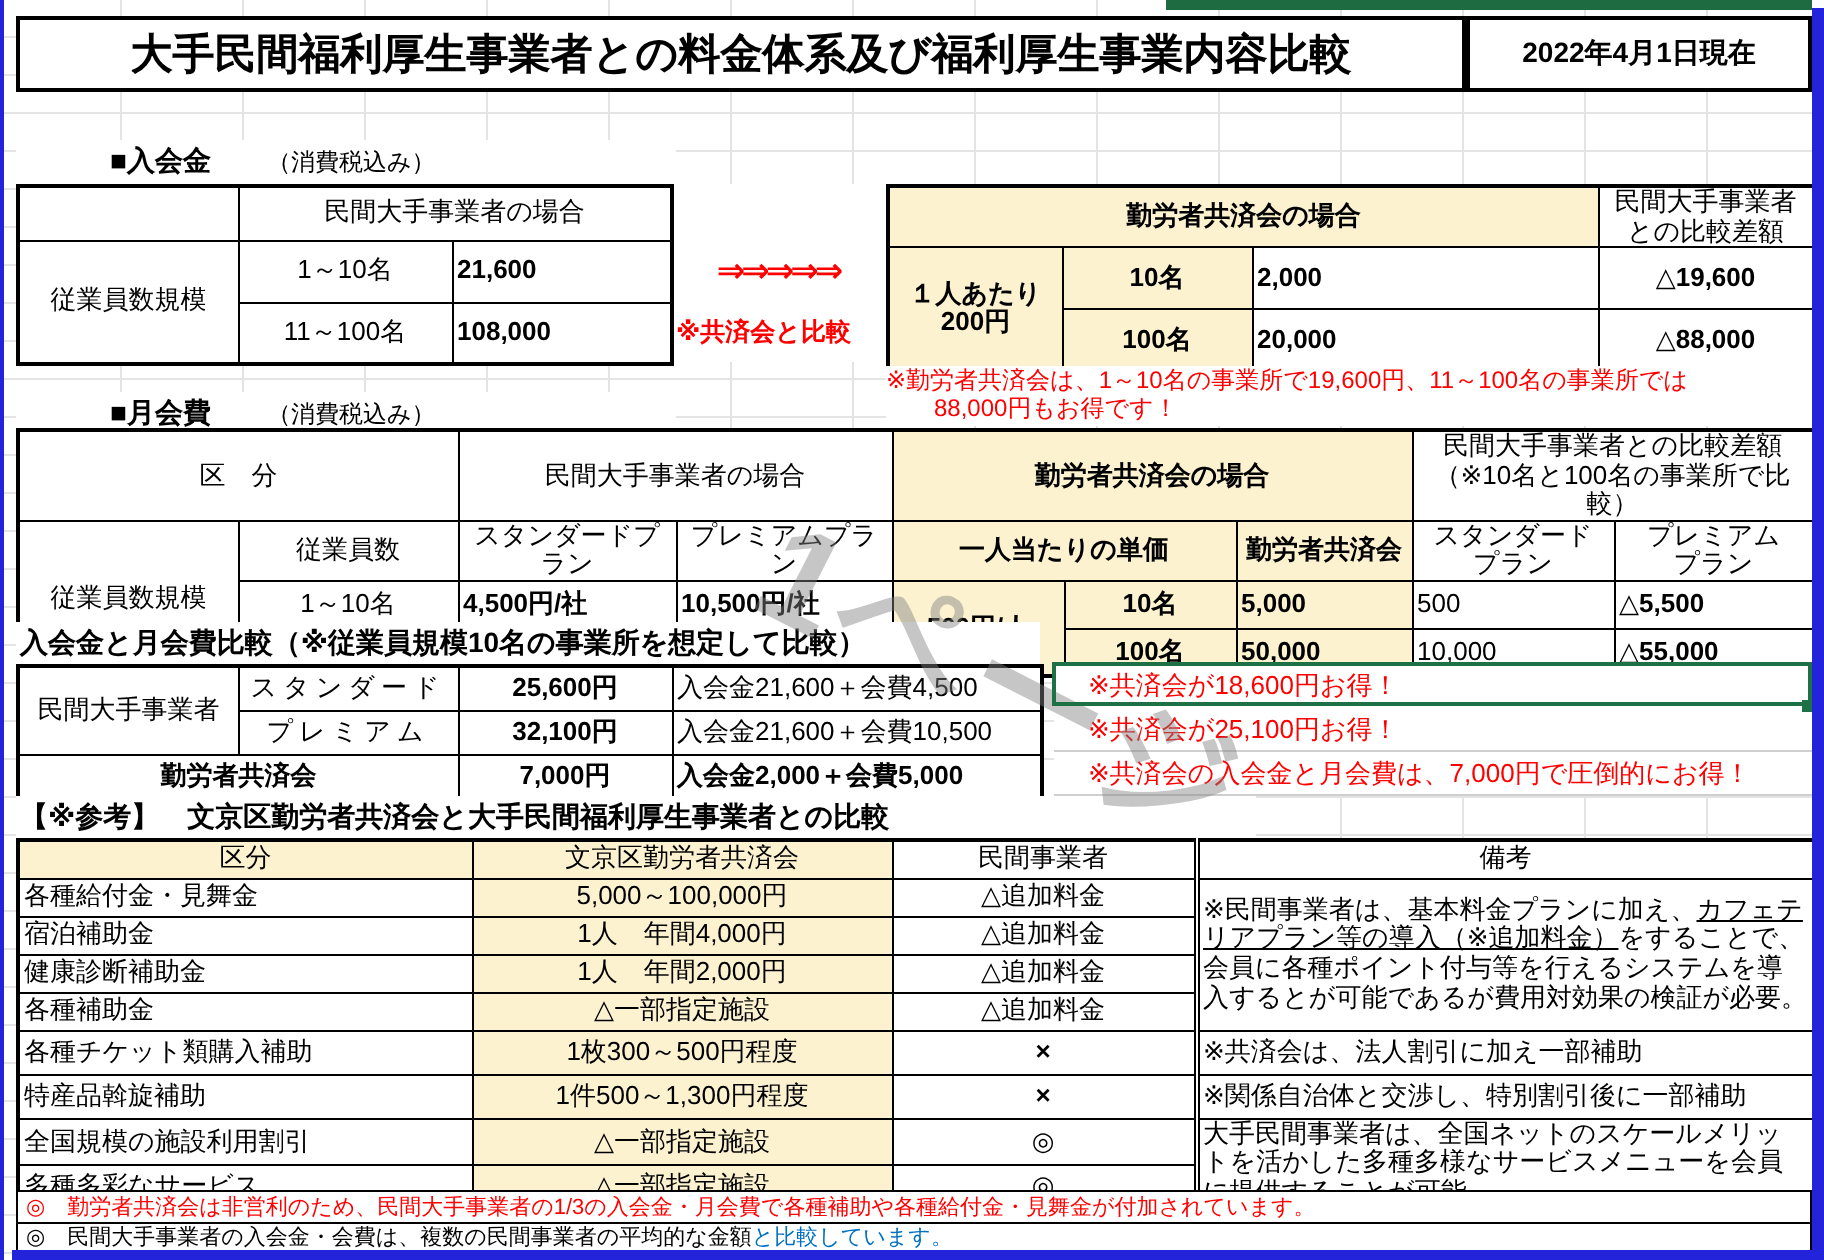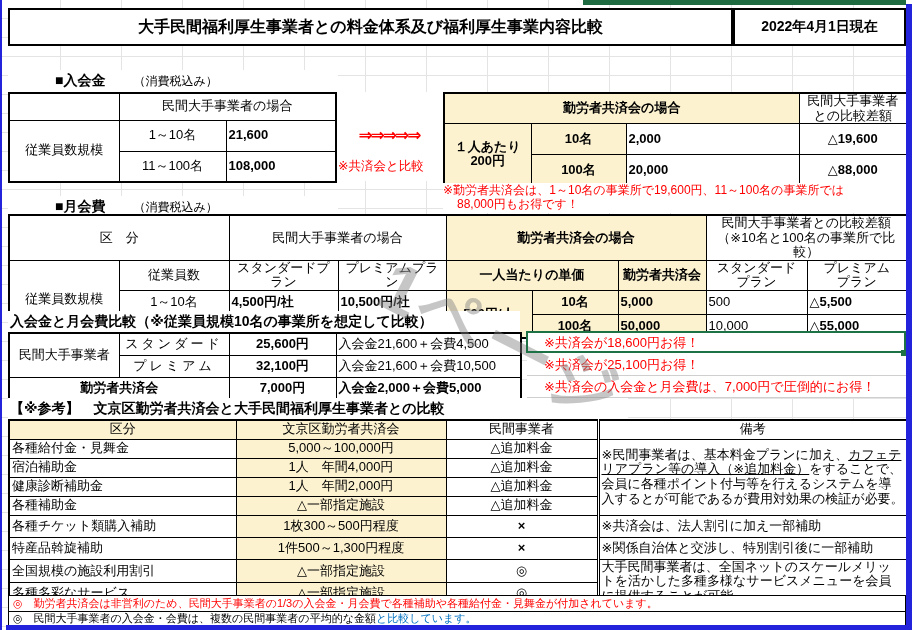--- a/index.html
+++ b/index.html
@@ -21,34 +21,34 @@
   .ls{letter-spacing:3px}
   .f10{font-size:10px}.f11{font-size:11px}.f12{font-size:12px}.f125{font-size:12.5px}
   .f13{font-size:13px}.f135{font-size:13.5px}.f14{font-size:14px}.f15{font-size:15px}
   .bl-dot{border-left:1px dotted #666 !important}
   .bb-dot{border-bottom:1px dotted #666 !important}
   .bl-dbl{border-left:3px double #000 !important}
   .remark{vertical-align:top;padding:2px 4px;font-size:11px;line-height:1.3;color:#FF0000}
   .remark.blk{color:#000;vertical-align:middle}
 
   .title-box{left:8px;top:8px;width:725px;height:38px;border:2px solid #000;background:#fff;
-    display:flex;align-items:center;justify-content:center;font-size:16px;font-weight:bold;z-index:2}
+    display:flex;align-items:center;justify-content:center;font-size:21px;font-weight:bold;z-index:2}
   .date-box{left:733px;top:8px;width:173px;height:38px;border:2px solid #000;background:#fff;
     display:flex;align-items:center;justify-content:center;font-size:14px;font-weight:bold;z-index:2}
   .banner{left:8px;top:46px;width:898px;height:21px;border:2px solid #000;background:#fff;
     display:flex;align-items:center;color:#FF0000;font-weight:bold;font-size:15px;padding-left:3px;z-index:2}
   .sec-label{left:8px;width:330px;height:22px;display:flex;align-items:center;background:#fff;z-index:2}
   .sec-label .nm{font-weight:bold;font-size:14px;margin-left:47px}
   .sec-label .tax{font-size:12px;margin-left:28px}
   .arrows{left:337px;top:121px;width:104px;height:29px;z-index:2;color:#FF0000;font-weight:bold;font-size:17px;
     display:flex;align-items:center;justify-content:center;letter-spacing:-2px}
-  .arrows-note{left:338px;top:153px;width:120px;height:26px;z-index:2;color:#FF0000;font-weight:normal;font-size:12.5px;
+  .arrows-note{left:338px;top:153px;width:120px;height:26px;z-index:2;color:#FF0000;font-weight:bold;font-size:12.5px;
     display:flex;align-items:center}
   .nyu-note{left:443px;top:183px;width:463px;height:30px;background:#fff;color:#FF0000;font-size:12px;line-height:14px;z-index:2}
-  .nyu-note .in{margin-left:14px}
+  .nyu-note .in{margin-left:24px}
   .sec-header{height:21px;background:#fff;display:flex;align-items:center;font-weight:bold;font-size:14px;z-index:2;padding-left:2px}
   .hik-note{left:527px;width:379px;height:22px;display:flex;align-items:center;color:#FF0000;font-size:13px;
     background:#fff;z-index:2;padding-left:17px}
   .gline{border-bottom:1px solid #cfcfcf}
   .selection{left:526px;top:331px;width:380px;height:22px;border:2px solid #1E7145;z-index:4;pointer-events:none}
   .sel-handle{left:901px;top:350px;width:6px;height:6px;background:#1E7145;z-index:4}
   .foot{left:8px;width:898px;border:1px solid #000;background:#fff;display:flex;align-items:center;
     font-size:11px;padding-left:4px;z-index:2}
   .edge-left{left:0;top:0;width:2px;height:630px;background:#2323DC;z-index:6}
   .edge-right{left:906px;top:4px;width:6px;height:626px;background:#2323DC;z-index:6}

